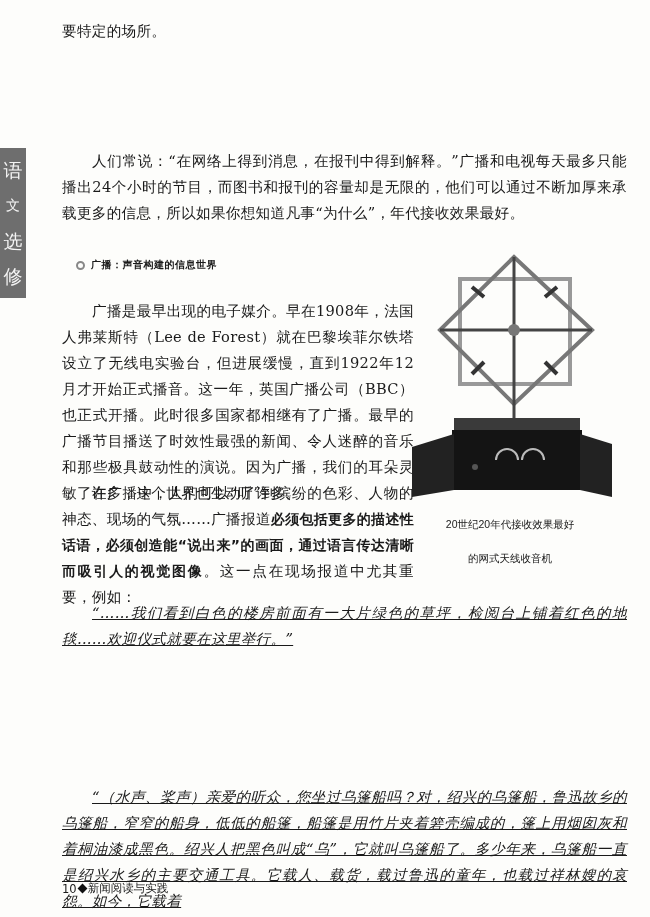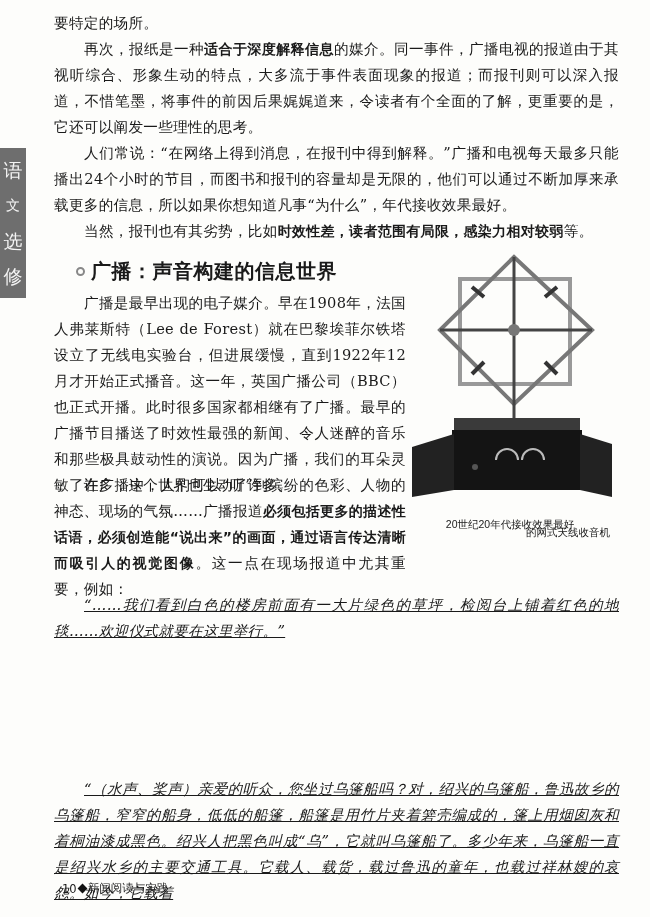--- a/index.html
+++ b/index.html
@@ -6,39 +6,39 @@
   body {
     width: 650px; height: 917px; overflow: hidden;
     background: #fdfdfb; position: relative;
     font-family: "DejaVu Serif", "Liberation Serif", serif;
     color: #1a1a1a;
   }
   .page { position: absolute; left: 0; top: 0; width: 650px; height: 917px; }
   .para {
     position: absolute; left: 54px; width: 565px;
     font-size: 14.6px; line-height: 26px; letter-spacing: 0.3px;
-    margin: 0; text-align: justify;
+    margin: 8px; text-align: justify;
   }
   .indent { text-indent: 30px; }
   b, .bold { font-family: "DejaVu Sans", "Liberation Sans", sans-serif; font-weight: bold; font-size: 14px; }
   .quote { font-style: italic; font-family: "DejaVu Serif", serif; text-decoration: underline; }
   .narrow { width: 352px; }
   .side-tab {
     position: absolute; left: 0; top: 148px; width: 26px; height: 150px;
     background: #6e6e6e;
     display: flex; flex-direction: column; align-items: center; justify-content: space-around;
     padding: 4px 0; box-sizing: border-box;
   }
   .side-tab span {
     color: #f4f4f4; font-size: 19px; font-family: "DejaVu Serif", serif; line-height: 22px;
   }
   .side-tab span.small { font-size: 14px; }
   .section-heading {
     position: absolute; left: 76px; top: 258px;
-    font-family: Liberation Serif, serif; font-weight: bold; font-size: 20px;
+    font-family: Liberation Serif, serif; font-weight: bold; font-size: 10px;
     display: flex; align-items: center; gap: 6px; letter-spacing: 0.5px;
   }
   .circle-icon {
     display: inline-block; width: 9px; height: 9px; border: 2px solid #888; border-radius: 50%;
     box-sizing: border-box;
   }
   .figure { position: absolute; left: 412px; top: 252px; width: 200px; height: 300px; }
   .figure svg { display: block; }
   .caption {
     position: absolute; left: 410px; width: 200px; text-align: center;
@@ -58,25 +58,23 @@
 
   <div class="side-tab">
     <span>语</span>
     <span class="small">文</span>
     <span>选</span>
     <span>修</span>
   </div>
 
   <p class="para" style="top:10px;">要特定的场所。</p>
 
-  <p class="para indent" style="top:36px;"><span>再次，报纸是一种</span><b>适合于深度解释信息</b><span>的媒介。同一事件，广播电视的报道由于其视听综合、形象生动的特点，大多流于事件表面现象的报道；而报刊则可以深入报道，不惜笔墨，将事件的前因后果娓娓道来，令读者有个全面的了解，更重要的是，它还可以阐发一些理性的思考。</span></p>
 
   <p class="para indent" style="top:140px;">人们常说：“在网络上得到消息，在报刊中得到解释。”广播和电视每天最多只能播出24个小时的节目，而图书和报刊的容量却是无限的，他们可以通过不断加厚来承载更多的信息，所以如果你想知道凡事“为什么”，年代接收效果最好。</p>
 
-  <p class="para indent" style="top:218px;"><span>当然，报刊也有其劣势，比如</span><b>时效性差，读者范围有局限，感染力相对较弱</b><span>等。</span></p>
 
   <div class="section-heading">
     <span class="circle-icon"></span>
     <span>广播：声音构建的信息世界</span>
   </div>
 
   <p class="para indent narrow" style="top:290px;">广播是最早出现的电子媒介。早在1908年，法国人弗莱斯特（Lee de Forest）就在巴黎埃菲尔铁塔设立了无线电实验台，但进展缓慢，直到1922年12月才开始正式播音。这一年，英国广播公司（BBC）也正式开播。此时很多国家都相继有了广播。最早的广播节目播送了时效性最强的新闻、令人迷醉的音乐和那些极具鼓动性的演说。因为广播，我们的耳朵灵敏了许多，这个世界也生动了许多。</p>
 
   <p class="para indent narrow" style="top:472px;"><span>在广播中，人们可以“听”到缤纷的色彩、人物的神态、现场的气氛……广播报道</span><b>必须包括更多的描述性话语，必须创造能“说出来”的画面，通过语言传达清晰而吸引人的视觉图像</b><span>。这一点在现场报道中尤其重要，例如：</span></p>
 
@@ -96,21 +94,21 @@
       <rect x="42" y="166" width="126" height="14" fill="#3a3a3a"></rect>
       <rect x="40" y="178" width="130" height="60" fill="#141414"></rect>
       <polygon points="0,195 42,182 42,238 0,245" fill="#222"></polygon>
       <polygon points="168,182 200,192 200,245 168,238" fill="#222"></polygon>
       <path d="M84 208 a11 11 0 0 1 22 0" stroke="#bbb" stroke-width="2" fill="none"></path>
       <path d="M110 208 a11 11 0 0 1 22 0" stroke="#bbb" stroke-width="2" fill="none"></path>
       <circle cx="63" cy="215" r="3" fill="#555"></circle>
     </svg>
   </div>
   <div class="caption" style="top:514px;">20世纪20年代接收效果最好</div>
-  <div class="caption" style="top:522px;text-align:right;">的网式天线收音机</div>
+  <div class="caption" style="top:548px;">的网式天线收音机</div>
 
   <p class="para indent quote" style="top:592px;">“……我们看到白色的楼房前面有一大片绿色的草坪，检阅台上铺着红色的地毯……欢迎仪式就要在这里举行。”</p>
 
 
 
   <p class="para indent quote" style="top:776px;">“（水声、桨声）亲爱的听众，您坐过乌篷船吗？对，绍兴的乌篷船，鲁迅故乡的乌篷船，窄窄的船身，低低的船篷，船篷是用竹片夹着箬壳编成的，篷上用烟囱灰和着桐油漆成黑色。绍兴人把黑色叫成“乌”，它就叫乌篷船了。多少年来，乌篷船一直是绍兴水乡的主要交通工具。它载人、载货，载过鲁迅的童年，也载过祥林嫂的哀怨。如今，它载着</p>
 
   <div class="footer">
     <span>10</span>
     <span class="diamond-icon"></span>

